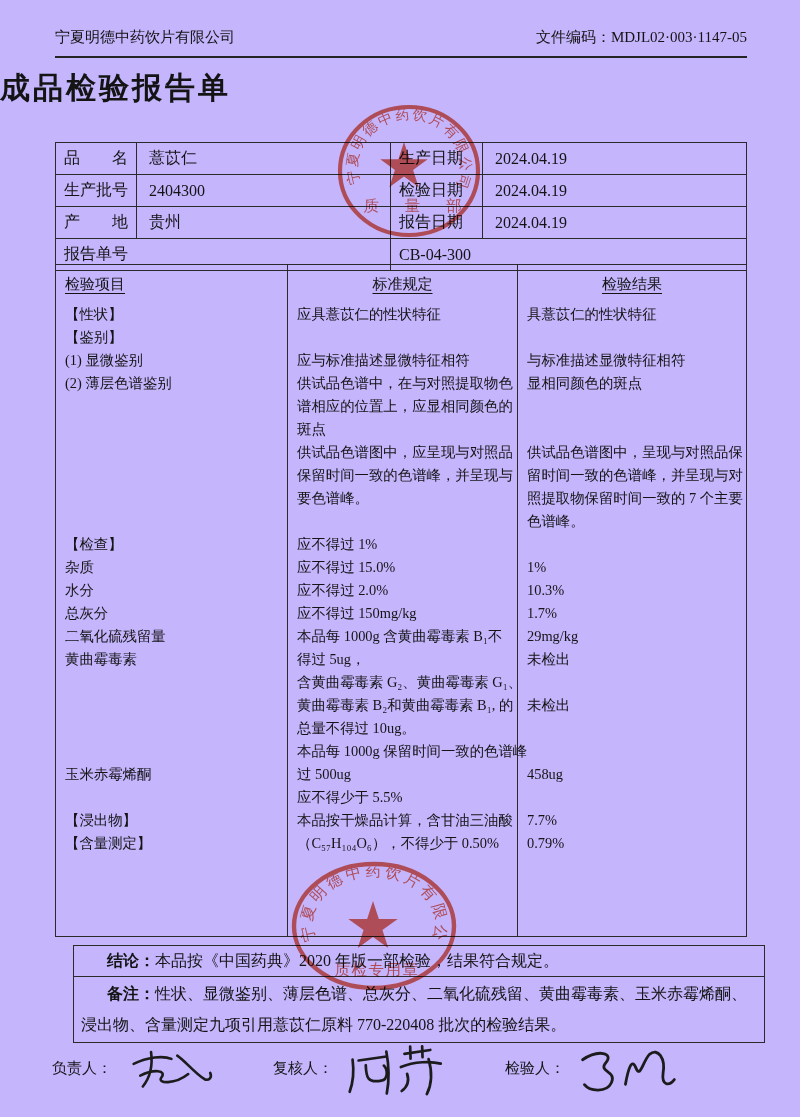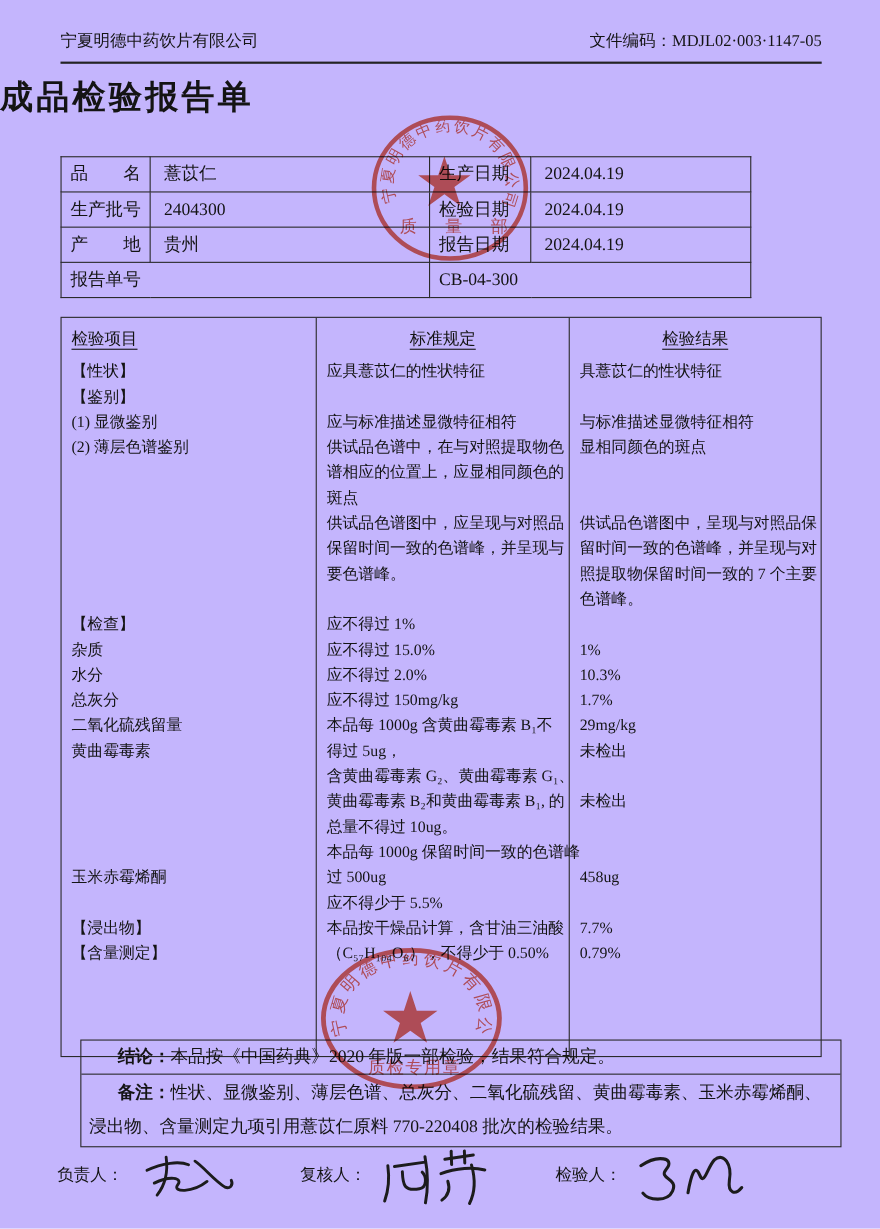--- a/index.html
+++ b/index.html
@@ -7,26 +7,26 @@
   .page{position:relative;width:800px;height:1117px;background:#c4b5fd;overflow:hidden;}
 
   
   .doc-header{position:absolute;left:55px;top:28px;width:692px;display:flex;justify-content:space-between;
     align-items:flex-end;font-size:15px;border-bottom:2px solid #242424;padding-bottom:9px;}
 
   
   .page-title{position:absolute;left:0;top:68px;width:100%;text-align:left;font-size:30px;font-weight:bold;letter-spacing:3px;}
 
   
-  .info-table{position:absolute;left:55px;top:142px;width:628px;border-collapse:collapse;table-layout:fixed;}
+  .info-table{position:absolute;left:55px;top:142px;width:692px;border-collapse:collapse;table-layout:fixed;}
   .info-table td{border:1.5px solid #2a2a2a;height:31px;font-size:16px;padding:0 0 0 8px;white-space:nowrap;overflow:visible;}
   .info-table td.val{padding-left:12px;}
 
   
-  .main-table{position:absolute;left:55px;top:288px;width:692px;border:1.7px solid #2a2a2a;display:flex;box-sizing:border-box;background:transparent;}
+  .main-table{position:absolute;left:55px;top:264px;width:692px;border:1.7px solid #2a2a2a;display:flex;box-sizing:border-box;background:transparent;}
   .mt-col{display:flex;flex-direction:column;box-sizing:border-box;padding-bottom:58px;}
   .mt-col1{width:232px;border-right:1.4px solid #2a2a2a;}
   .mt-col2{width:230px;border-right:1.4px solid #2a2a2a;}
   .mt-col3{flex:1;}
   .mt-head{height:38px;display:flex;align-items:center;font-size:15px;}
   .mt-col1 .mt-head{padding-left:9px;}
   .mt-col2 .mt-head,.mt-col3 .mt-head{justify-content:center;}
   .mt-head span{text-decoration:underline;text-underline-offset:4px;}
   .line{height:23px;line-height:23px;font-size:14.4px;white-space:nowrap;padding-left:9px;overflow:visible;}
 

